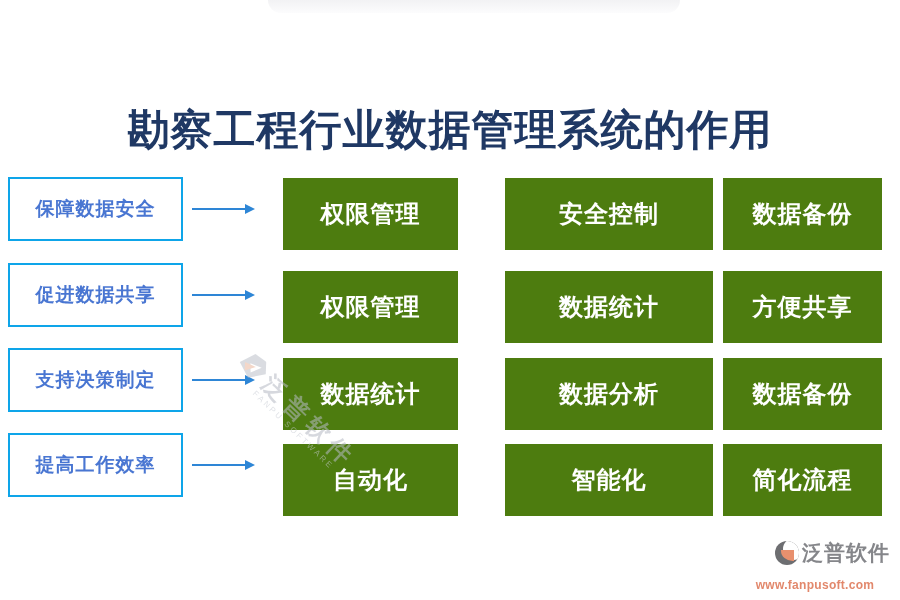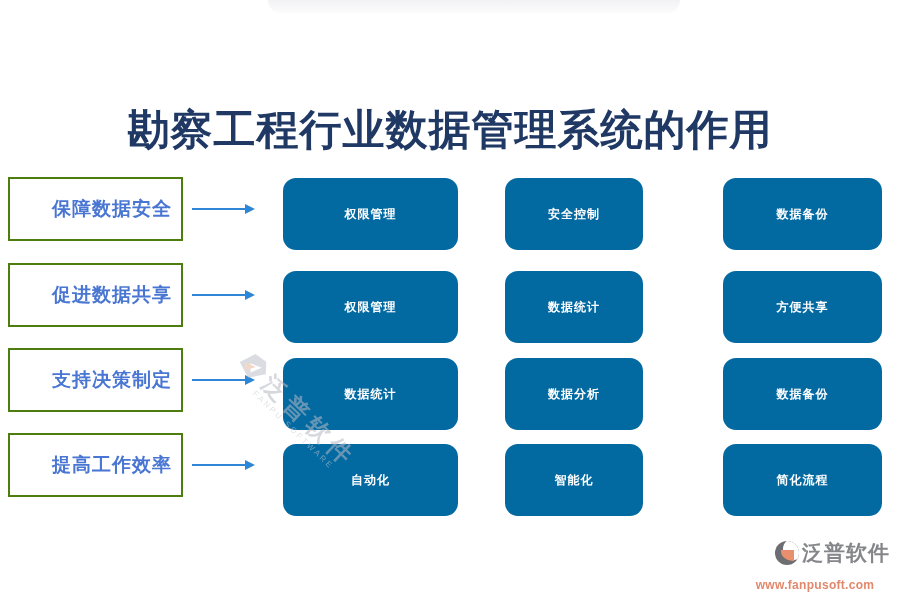--- a/index.html
+++ b/index.html
@@ -15,40 +15,40 @@
     border-radius:0 0 18px 18px;
   }
   .title{
     position:absolute;top:74px;left:0;width:100%;
     text-align:center;font-size:42px;font-weight:bold;color:#1F3864;
     letter-spacing:1px;
   }
   
   .lbl{
     position:absolute;left:8px;width:175px;height:64px;
-    border:2px solid #4d7c0f;box-sizing:border-box;background:#fff;
-    display:flex;align-items:center;justify-content:flex-start;
-    color:#4976D2;font-weight:bold;font-size:19px;letter-spacing:1px;padding-left:42px;
+    border:2px solid #0ea5e9;box-sizing:border-box;background:#fff;
+    display:flex;align-items:center;justify-content:center;
+    color:#4976D2;font-weight:bold;font-size:19px;letter-spacing:1px;
   }
   .lbl.r0{top:177px}.lbl.r1{top:263px}.lbl.r2{top:348px}.lbl.r3{top:433px}
   
   .arrow{position:absolute;left:192px;width:54px;height:2px;background:#2E86D6;}
   .arrow::after{
     content:"";position:absolute;right:-9px;top:-4px;width:0;height:0;
     border-left:10px solid #2E86D6;border-top:5px solid transparent;border-bottom:5px solid transparent;
   }
   .arrow.r0{top:208px}.arrow.r1{top:294px}.arrow.r2{top:379px}.arrow.r3{top:464px}
   
   .box{
-    position:absolute;height:72px;background:#0369a1;color:#fff;
+    position:absolute;height:72px;background:#4d7c0f;color:#fff;
     display:flex;align-items:center;justify-content:center;
-    font-weight:bold;font-size:12px;letter-spacing:1px;z-index:2;border-radius:13px;
+    font-weight:bold;font-size:24px;letter-spacing:1px;z-index:2;
   }
   .box.r0{top:178px}.box.r1{top:271px}.box.r2{top:358px}.box.r3{top:444px}
-  .box.c0{left:283px;width:175px}.box.c1{left:505px;width:138px}.box.c2{left:723px;width:159px}
+  .box.c0{left:283px;width:175px}.box.c1{left:505px;width:208px}.box.c2{left:723px;width:159px}
   
   .watermark{
     position:absolute;left:250px;top:346px;z-index:3;pointer-events:none;
     transform:rotate(44deg);transform-origin:0 0;
     display:flex;align-items:flex-start;gap:3px;opacity:.55;
   }
   .wm-body{display:flex;flex-direction:column;}
   .wm-text{font-size:24px;font-weight:bold;color:#b6bac4;letter-spacing:6px;line-height:26px;}
   .wm-sub{font-size:8px;color:#c7cbd3;letter-spacing:2.5px;}
   

